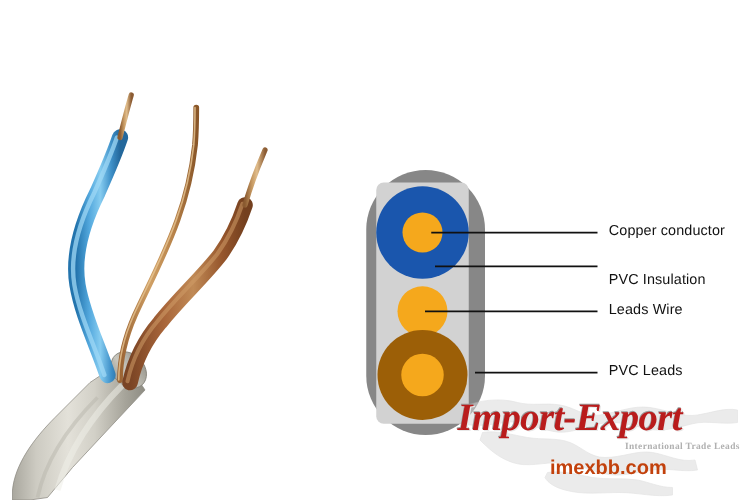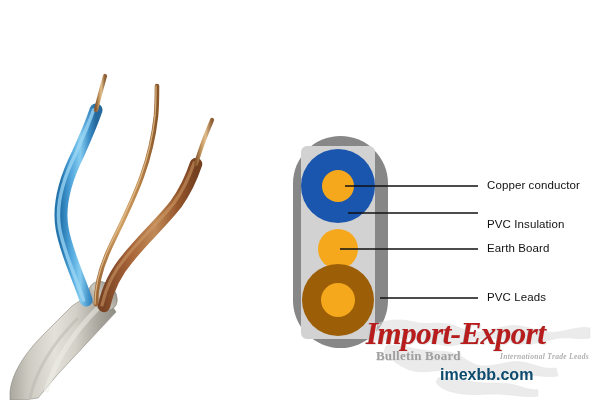--- a/index.html
+++ b/index.html
@@ -87,33 +87,32 @@
     text-shadow: 0.6px 0.6px 0 #e4e4e4;
     white-space: nowrap;
   }
   #wm-tag {
     position: absolute;
     left: 148px;
     top: 40px;
     font-family: "Liberation Serif", serif;
     font-size: 7.5px;
     font-weight: bold;
-    font-style: italic;
     color: #b0b0b0;
     letter-spacing: 0.3px;
     white-space: nowrap;
   }
   #wm-domain {
     position: absolute;
     left: 88px;
     top: 54px;
     font-family: "Liberation Sans", sans-serif;
     font-size: 16px;
     font-weight: bold;
-    color: #0c4a6e;
+    color: #c2410c;
     letter-spacing: 0px;
     white-space: nowrap;
     text-align: center;
   }
 </style>
 </head>
 <body>
 
 <div id="stage">
 
@@ -216,21 +215,21 @@
 
       <line x1="345" y1="186" x2="478" y2="186" stroke="#111111" stroke-width="1.4"></line>
       <line x1="348" y1="213" x2="478" y2="213" stroke="#111111" stroke-width="1.4"></line>
       <line x1="340" y1="249" x2="478" y2="249" stroke="#111111" stroke-width="1.4"></line>
       <line x1="380" y1="298" x2="478" y2="298" stroke="#111111" stroke-width="1.4"></line>
     </svg>
   </div>
 
   <div class="label-text" id="label-copper">Copper conductor</div>
   <div class="label-text" id="label-pvcins">PVC Insulation</div>
-  <div class="label-text" id="label-earth">Earth Board</div>
+  <div class="label-text" id="label-earth">Leads Wire</div>
   <div class="label-text" id="label-pvcjack">PVC Leads</div>
 
   <div id="watermark">
     <svg width="248" height="88" viewBox="0 0 248 88" style="position:absolute;left:0;top:0;opacity:0.5">
       <g fill="#d9d9d9" stroke="#c4c4c4" stroke-width="0.5">
         <path d="M18,14 C30,8 48,6 62,10 C74,13 84,10 96,12 C108,14 116,22 128,20
                  C142,18 154,12 168,14 C182,16 194,22 206,20 C218,18 228,14 238,16
                  L238,26 C226,28 214,24 202,27 C190,30 178,34 166,31
                  C152,28 140,24 128,27 C114,30 102,36 90,33
                  C76,30 64,24 52,26 C38,28 26,30 16,26 Z"></path>
@@ -238,18 +237,17 @@
                  C114,46 120,54 132,54 C146,54 158,48 170,50
                  C182,52 192,58 204,56 L206,64 C194,66 182,62 170,64
                  C156,66 144,70 132,67 C118,64 108,58 96,58
                  C82,58 70,62 58,58 C46,54 38,46 32,40 Z"></path>
         <path d="M86,66 C98,64 110,68 122,70 C134,72 146,70 158,72
                  C168,74 176,78 186,78 L186,84 C172,86 158,82 144,82
                  C128,82 114,84 100,80 C92,78 86,74 84,70 Z"></path>
       </g>
     </svg>
     <div id="wm-title">Import-Export</div>
-    <div id="wm-sub">Bulletin Board</div>
     <div id="wm-tag">International Trade Leads</div>
     <div id="wm-domain">imexbb.com</div>
   </div>
 
 </div>
 
 </body></html>

